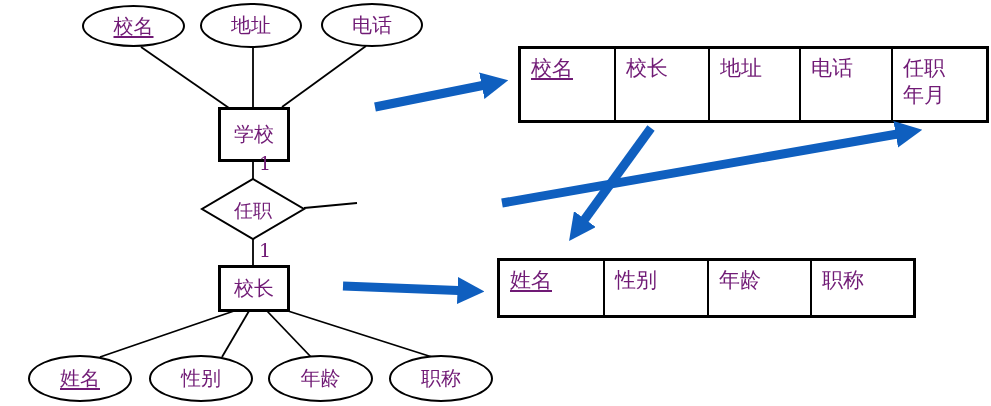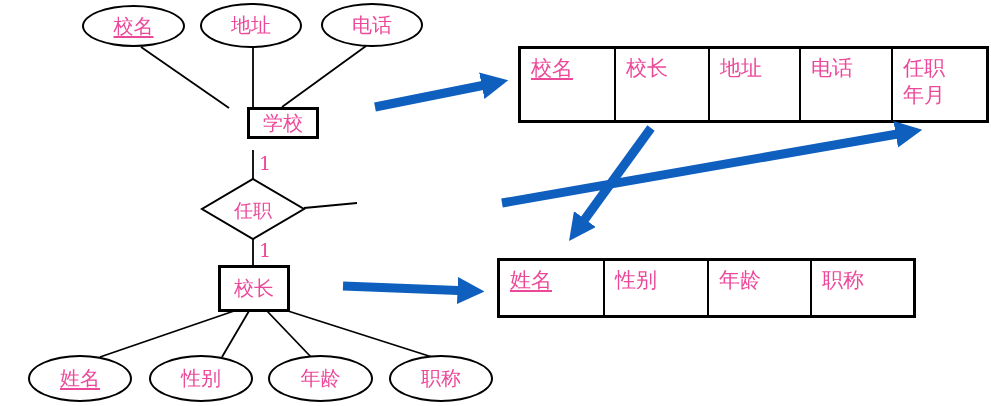--- a/index.html
+++ b/index.html
@@ -2,21 +2,21 @@
 <html><head>
 <meta charset="utf-8">
 <style>
   html, body { margin: 0; padding: 0; background: #ffffff; }
   #canvas {
     position: relative;
     width: 991px;
     height: 406px;
     background: #ffffff;
     font-family: "DejaVu Serif", "Liberation Serif", serif;
-    color: #ec4899;
+    color: #701a75;
     overflow: hidden;
   }
   svg.layer {
     position: absolute;
     left: 0; top: 0;
     width: 991px; height: 406px;
   }
   #lines-layer { z-index: 0; }
   #arrows-layer { z-index: 5; pointer-events: none; }
 
@@ -103,21 +103,21 @@
   <div class="ellipse" style="left:82px; top:5px; width:103px; height:42px;">
     <span class="pk">校名</span>
   </div>
   <div class="ellipse" style="left:200px; top:3px; width:102px; height:45px;">
     <span>地址</span>
   </div>
   <div class="ellipse" style="left:321px; top:3px; width:102px; height:44px;">
     <span>电话</span>
   </div>
 
-  <div class="entity" style="left:218px; top:107px; width:72px; height:32px;margin-left:29px;">
+  <div class="entity" style="left:218px; top:107px; width:72px; height:55px;">
     <span>学校</span>
   </div>
 
   <div class="card-label" style="left:259px; top:152px;">1</div>
 
   <div class="diamond-label" style="left:203px; top:198px;">任职</div>
 
 
   <div class="card-label" style="left:259px; top:239px;">1</div>
 

